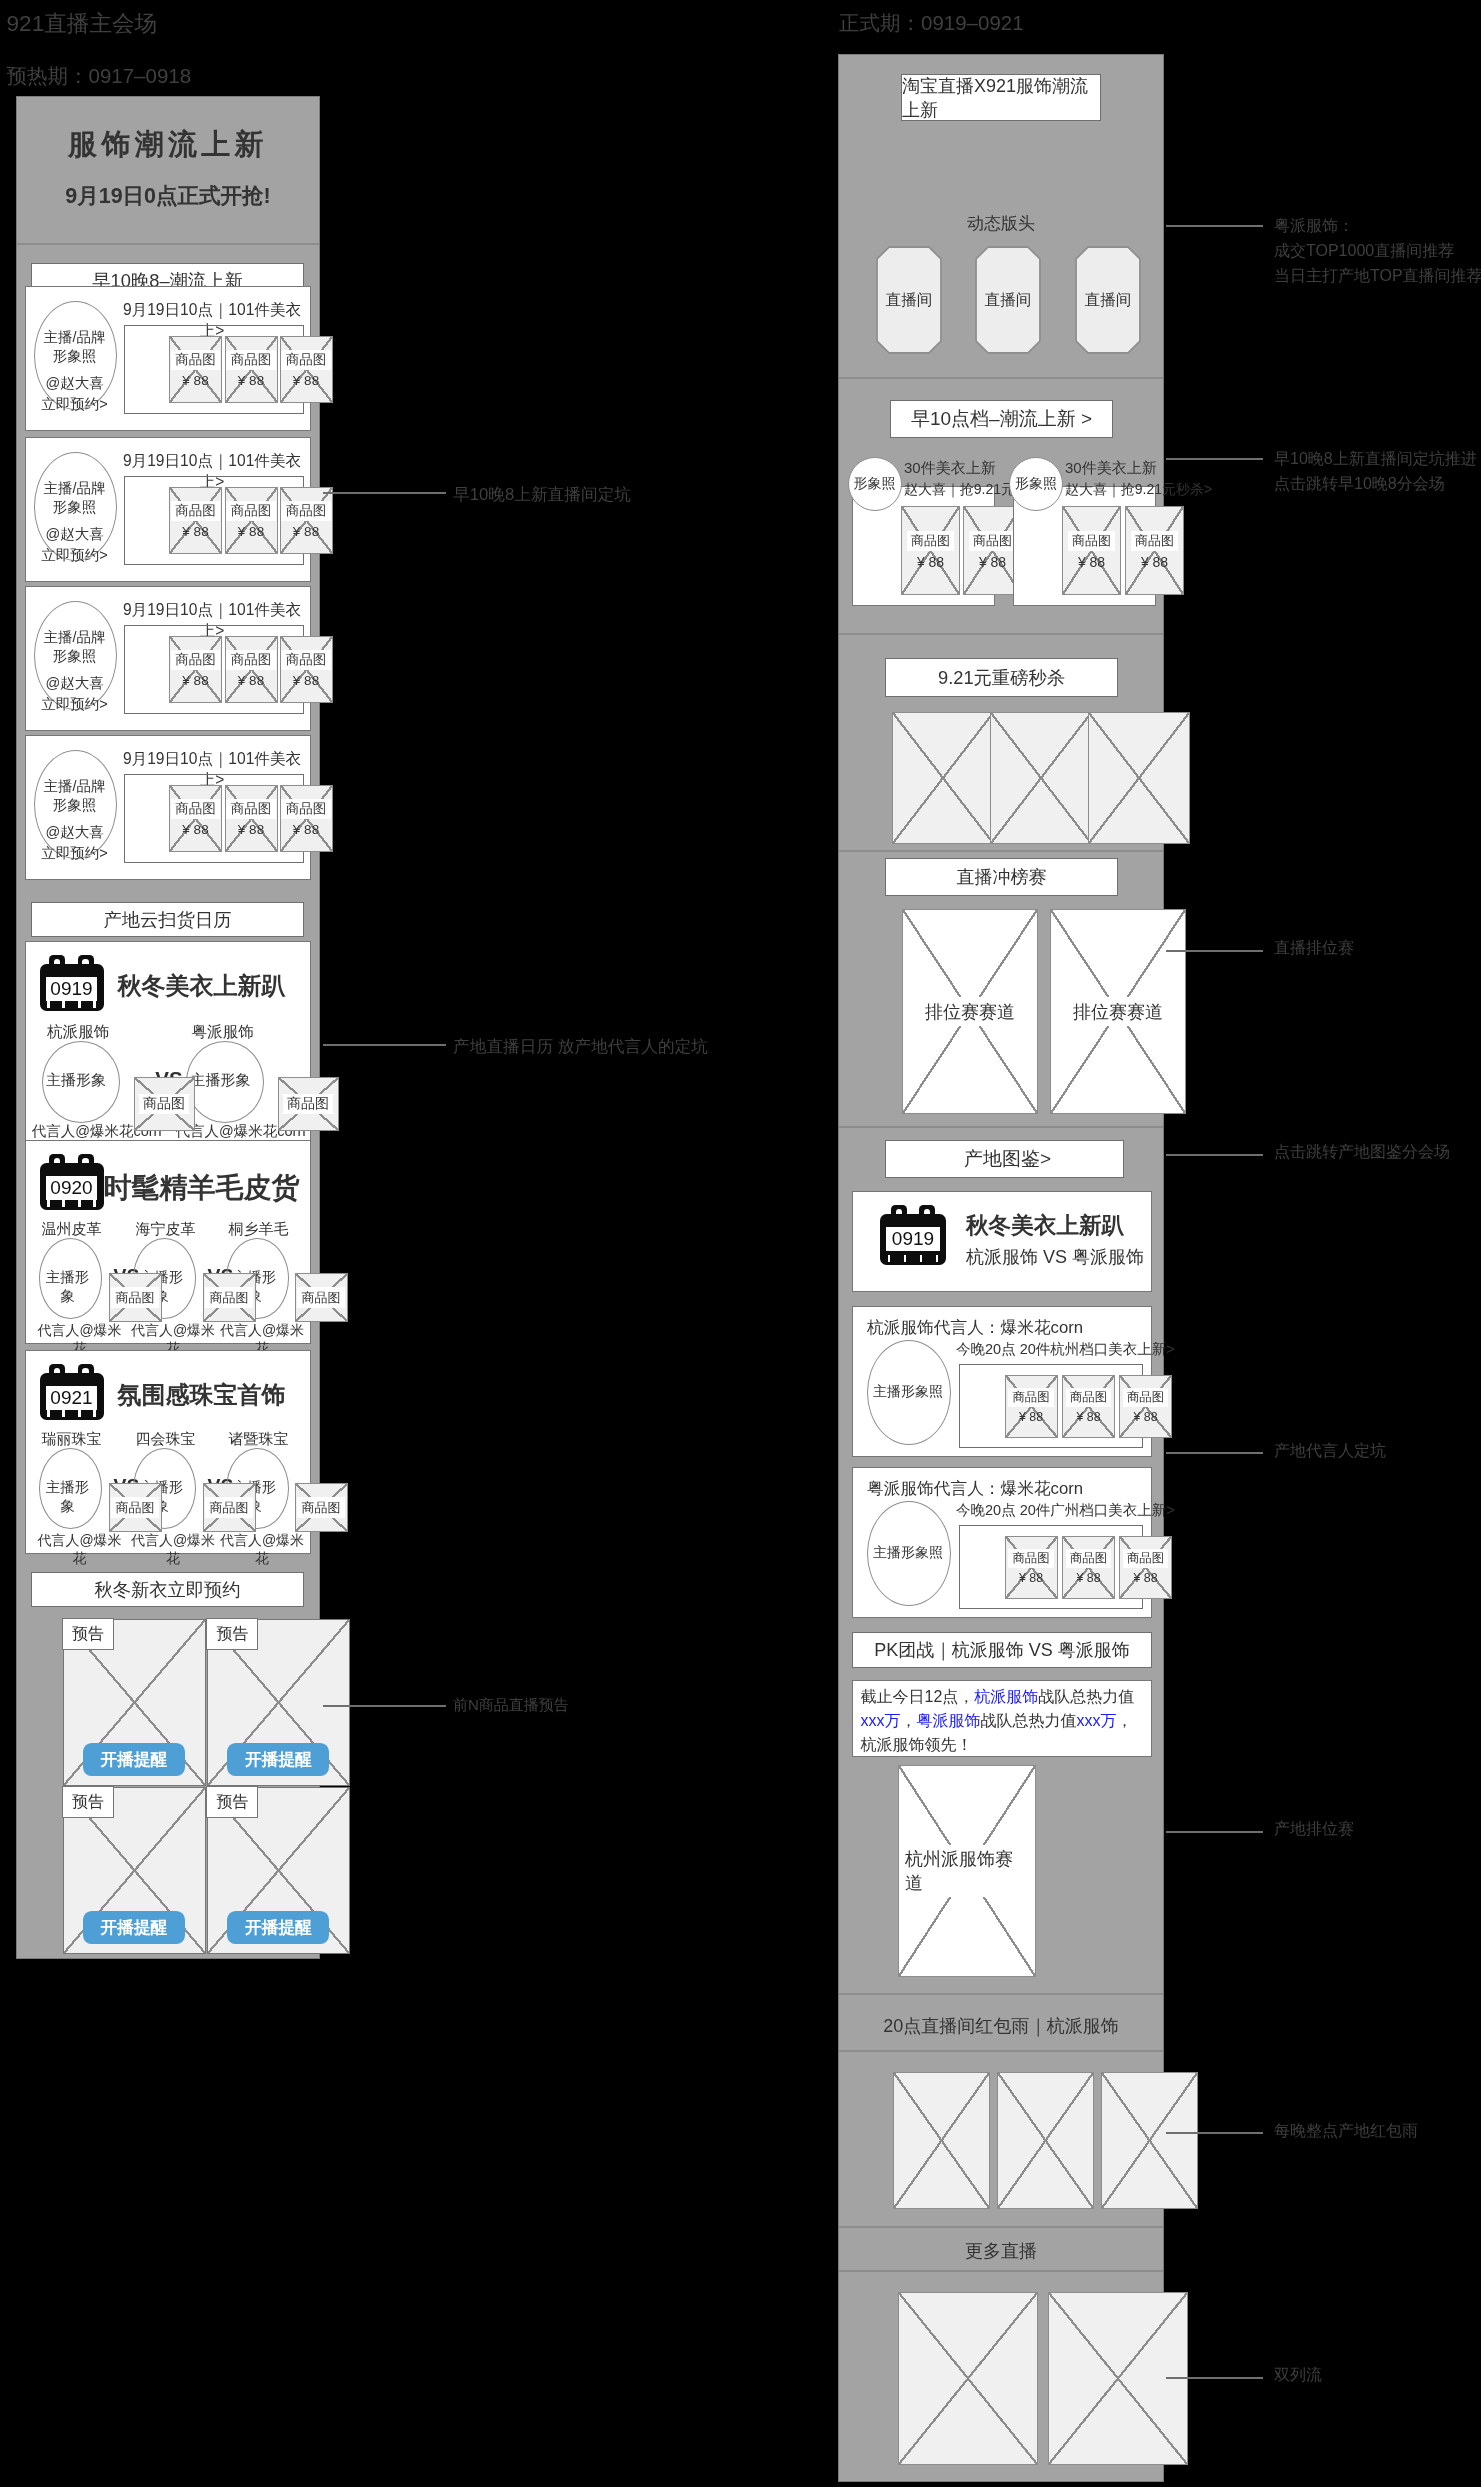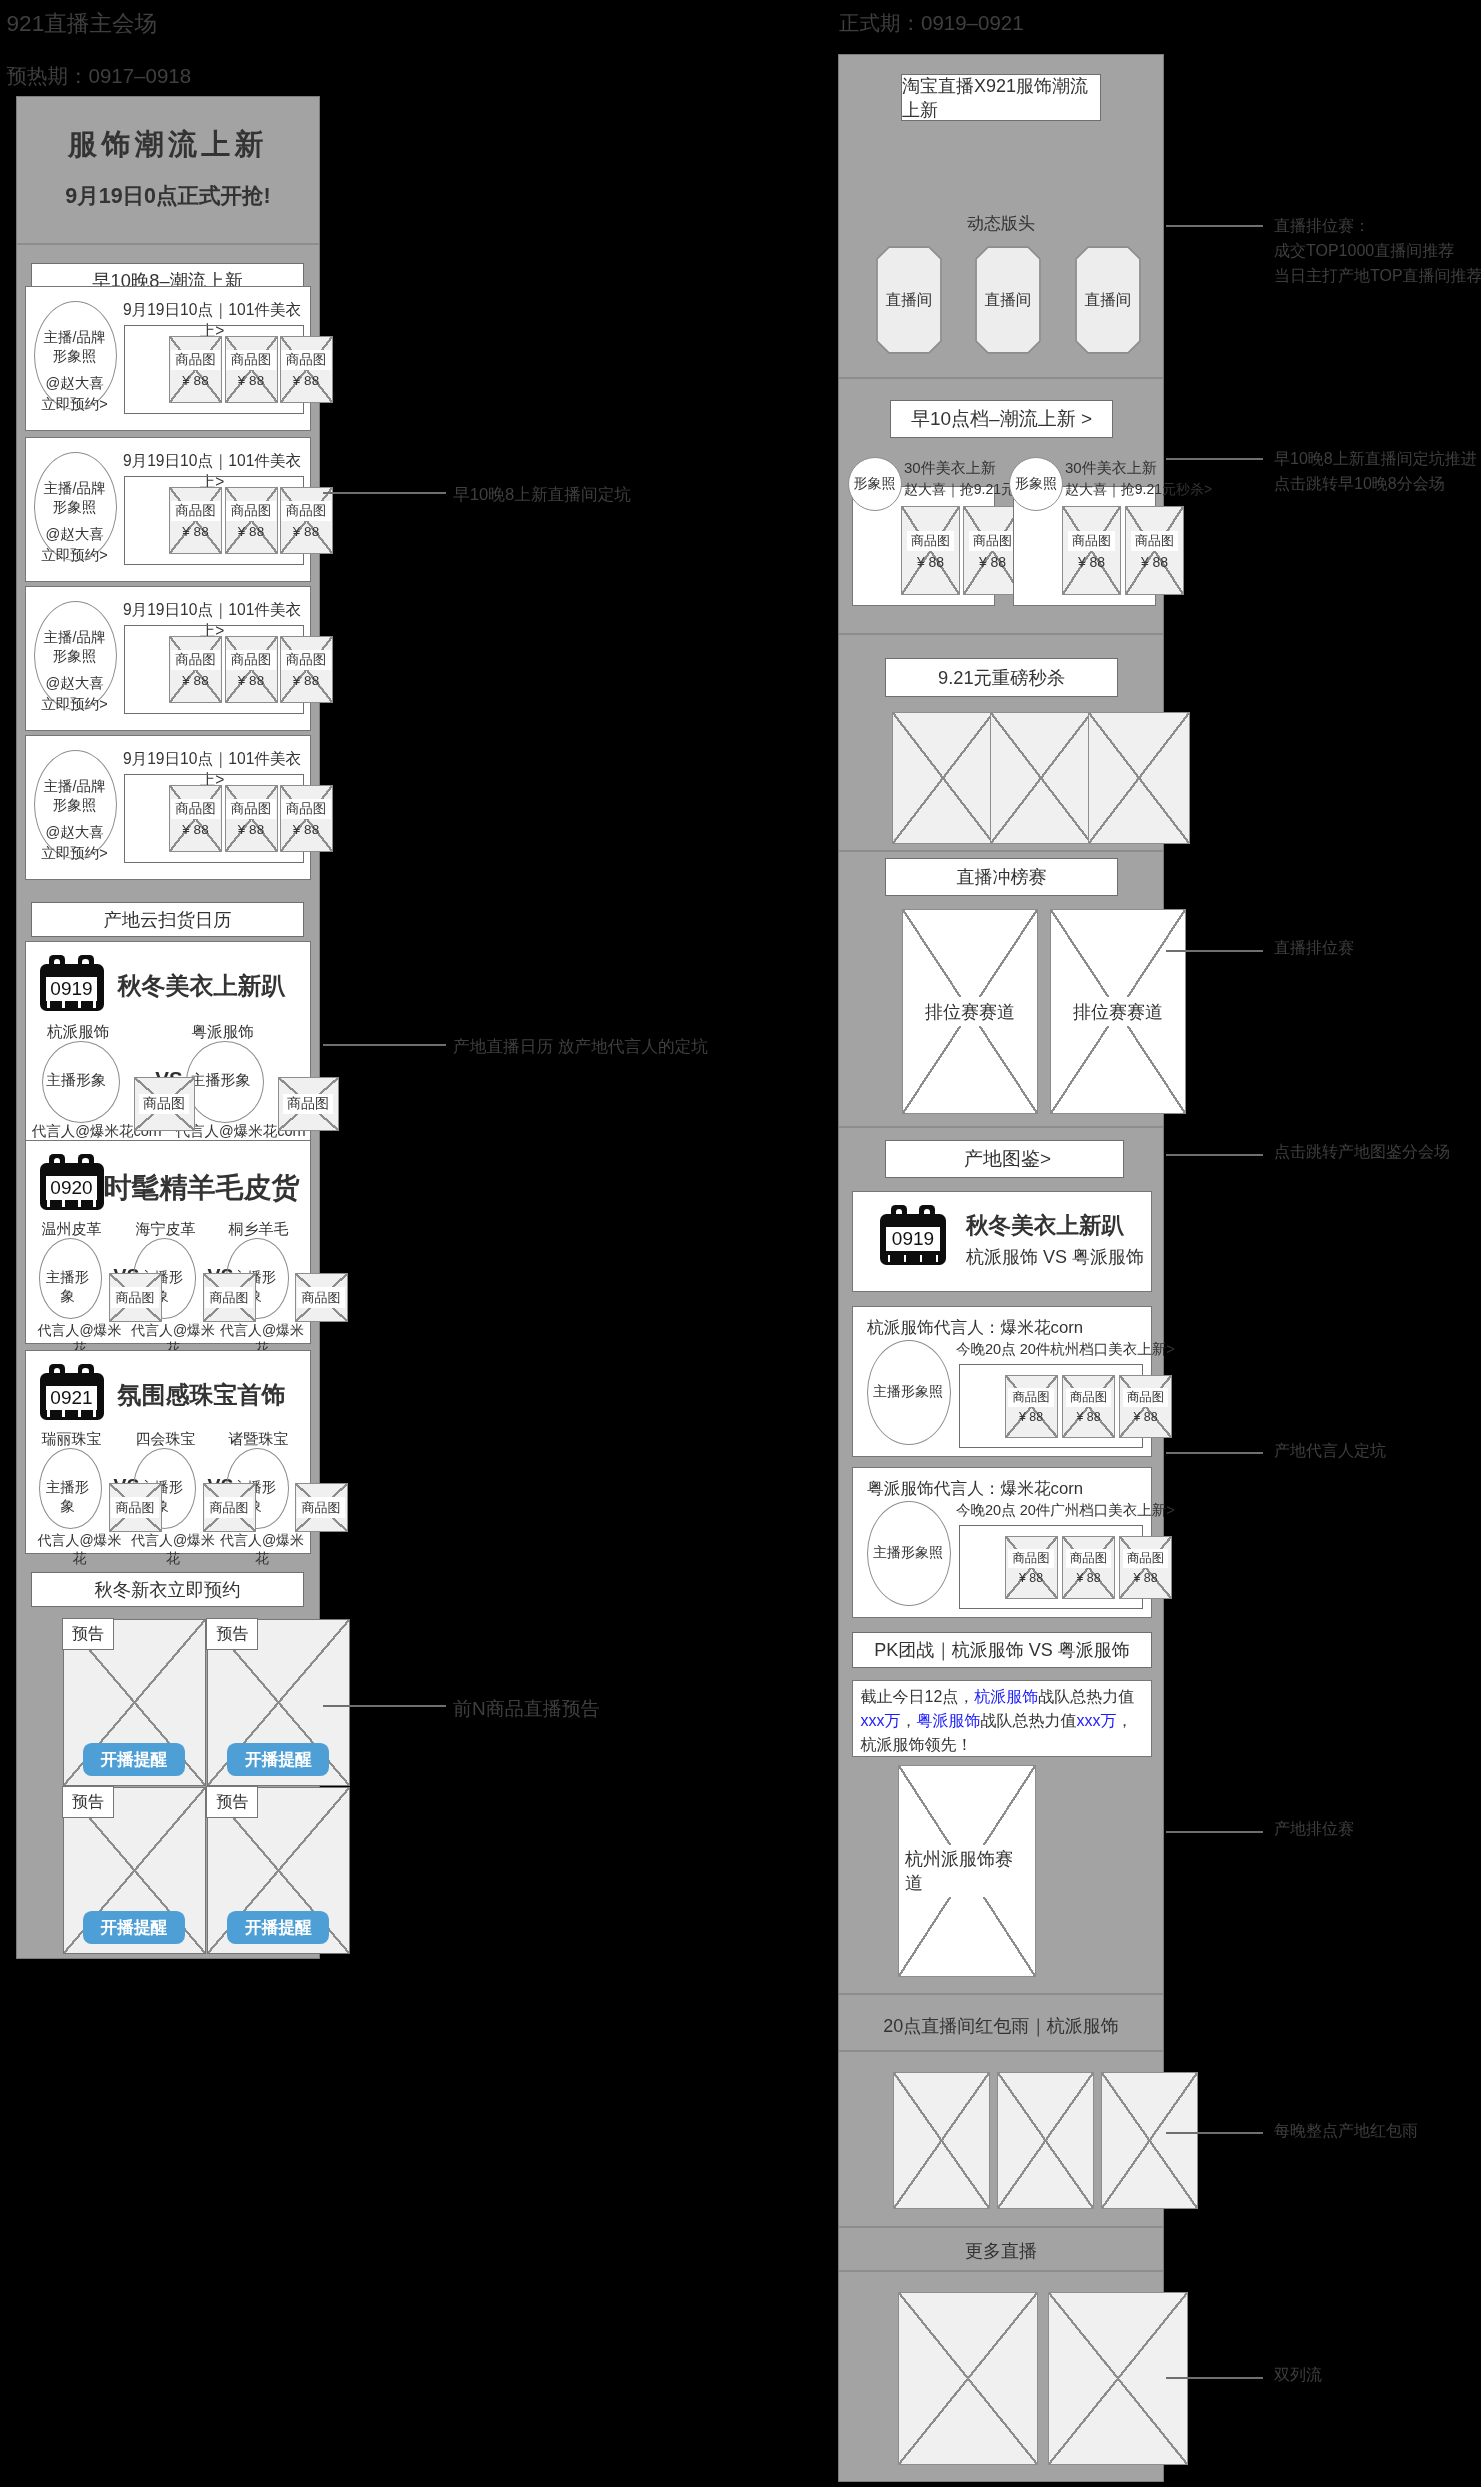--- a/index.html
+++ b/index.html
@@ -461,25 +461,25 @@
     <div class="xbox x gray" style="left:171px;top:2237px;width:138px;height:171px;"></div>
   </div>
 
   <div class="conn" style="left:323px;top:492px;width:123px;"></div>
   <div class="ann" style="left:453px;top:483px;font-size:16.7px;">早10晚8上新直播间定坑</div>
 
   <div class="conn" style="left:323px;top:1044px;width:123px;"></div>
   <div class="ann" style="left:453px;top:1035px;font-size:16.7px;">产地直播日历 放产地代言人的定坑</div>
 
   <div class="conn" style="left:323px;top:1705px;width:123px;"></div>
-  <div class="ann" style="left:453px;top:1696px;font-size:19px;">前N商品直播预告</div>
+  <div class="ann" style="left:453px;top:1696px;font-size:15px;">前N商品直播预告</div>
 
   <div class="conn" style="left:1166px;top:225px;width:97px;"></div>
   <div class="ann" style="left:1274px;top:213px;font-size:16px;line-height:25px;">
-    <span>直播排位赛：</span><br><span>成交TOP1000直播间推荐</span><br><span>当日主打产地TOP直播间推荐</span>
+    <span>粤派服饰：</span><br><span>成交TOP1000直播间推荐</span><br><span>当日主打产地TOP直播间推荐</span>
   </div>
 
   <div class="conn" style="left:1166px;top:458px;width:97px;"></div>
   <div class="ann" style="left:1274px;top:446px;font-size:16px;line-height:25px;">
     <span>早10晚8上新直播间定坑推进</span><br><span>点击跳转早10晚8分会场</span>
   </div>
 
   <div class="conn" style="left:1166px;top:950px;width:97px;"></div>
   <div class="ann" style="left:1274px;top:938px;font-size:16px;"><span>直播排位赛</span></div>
 

